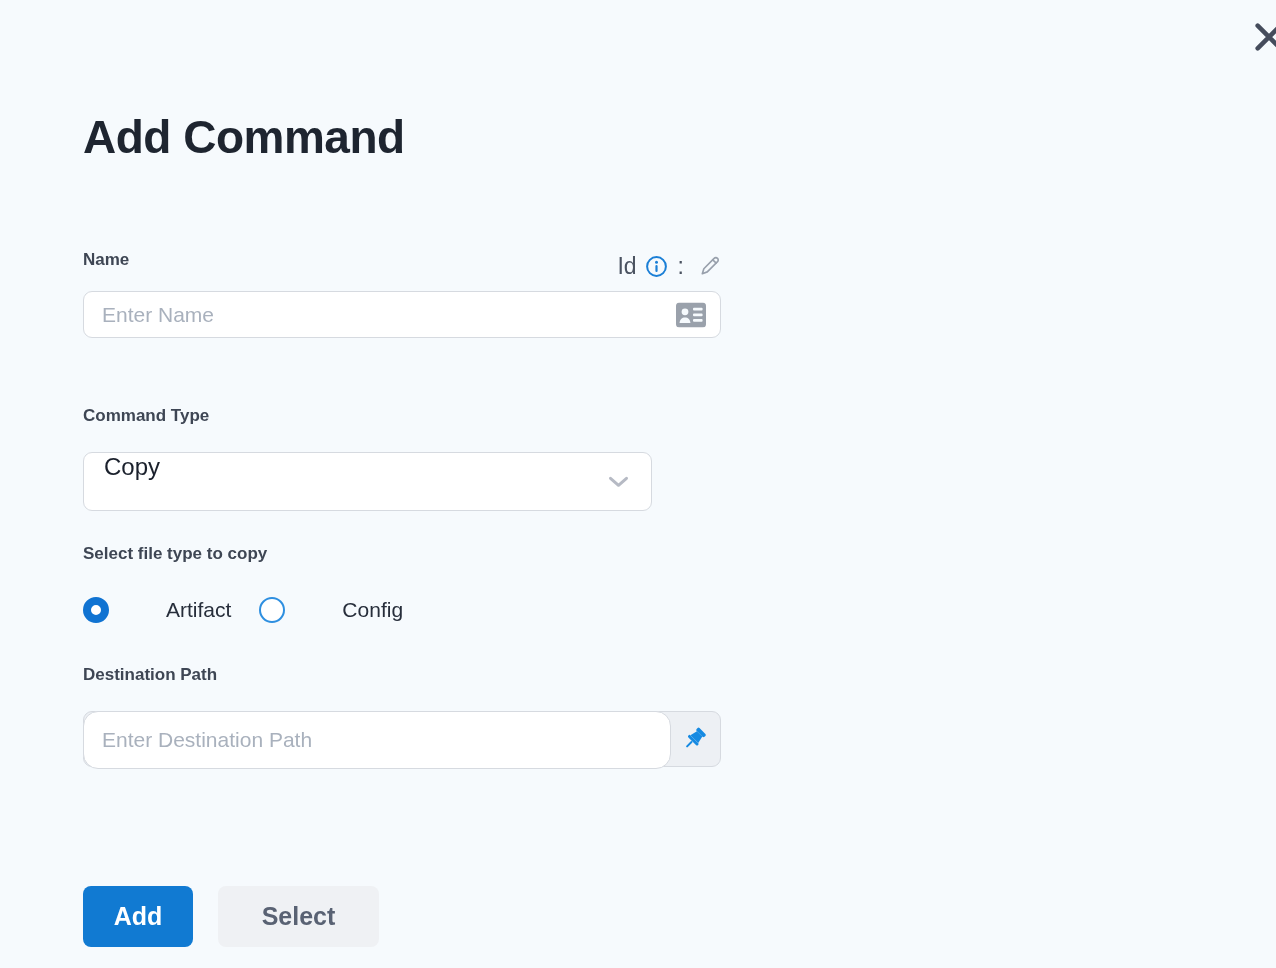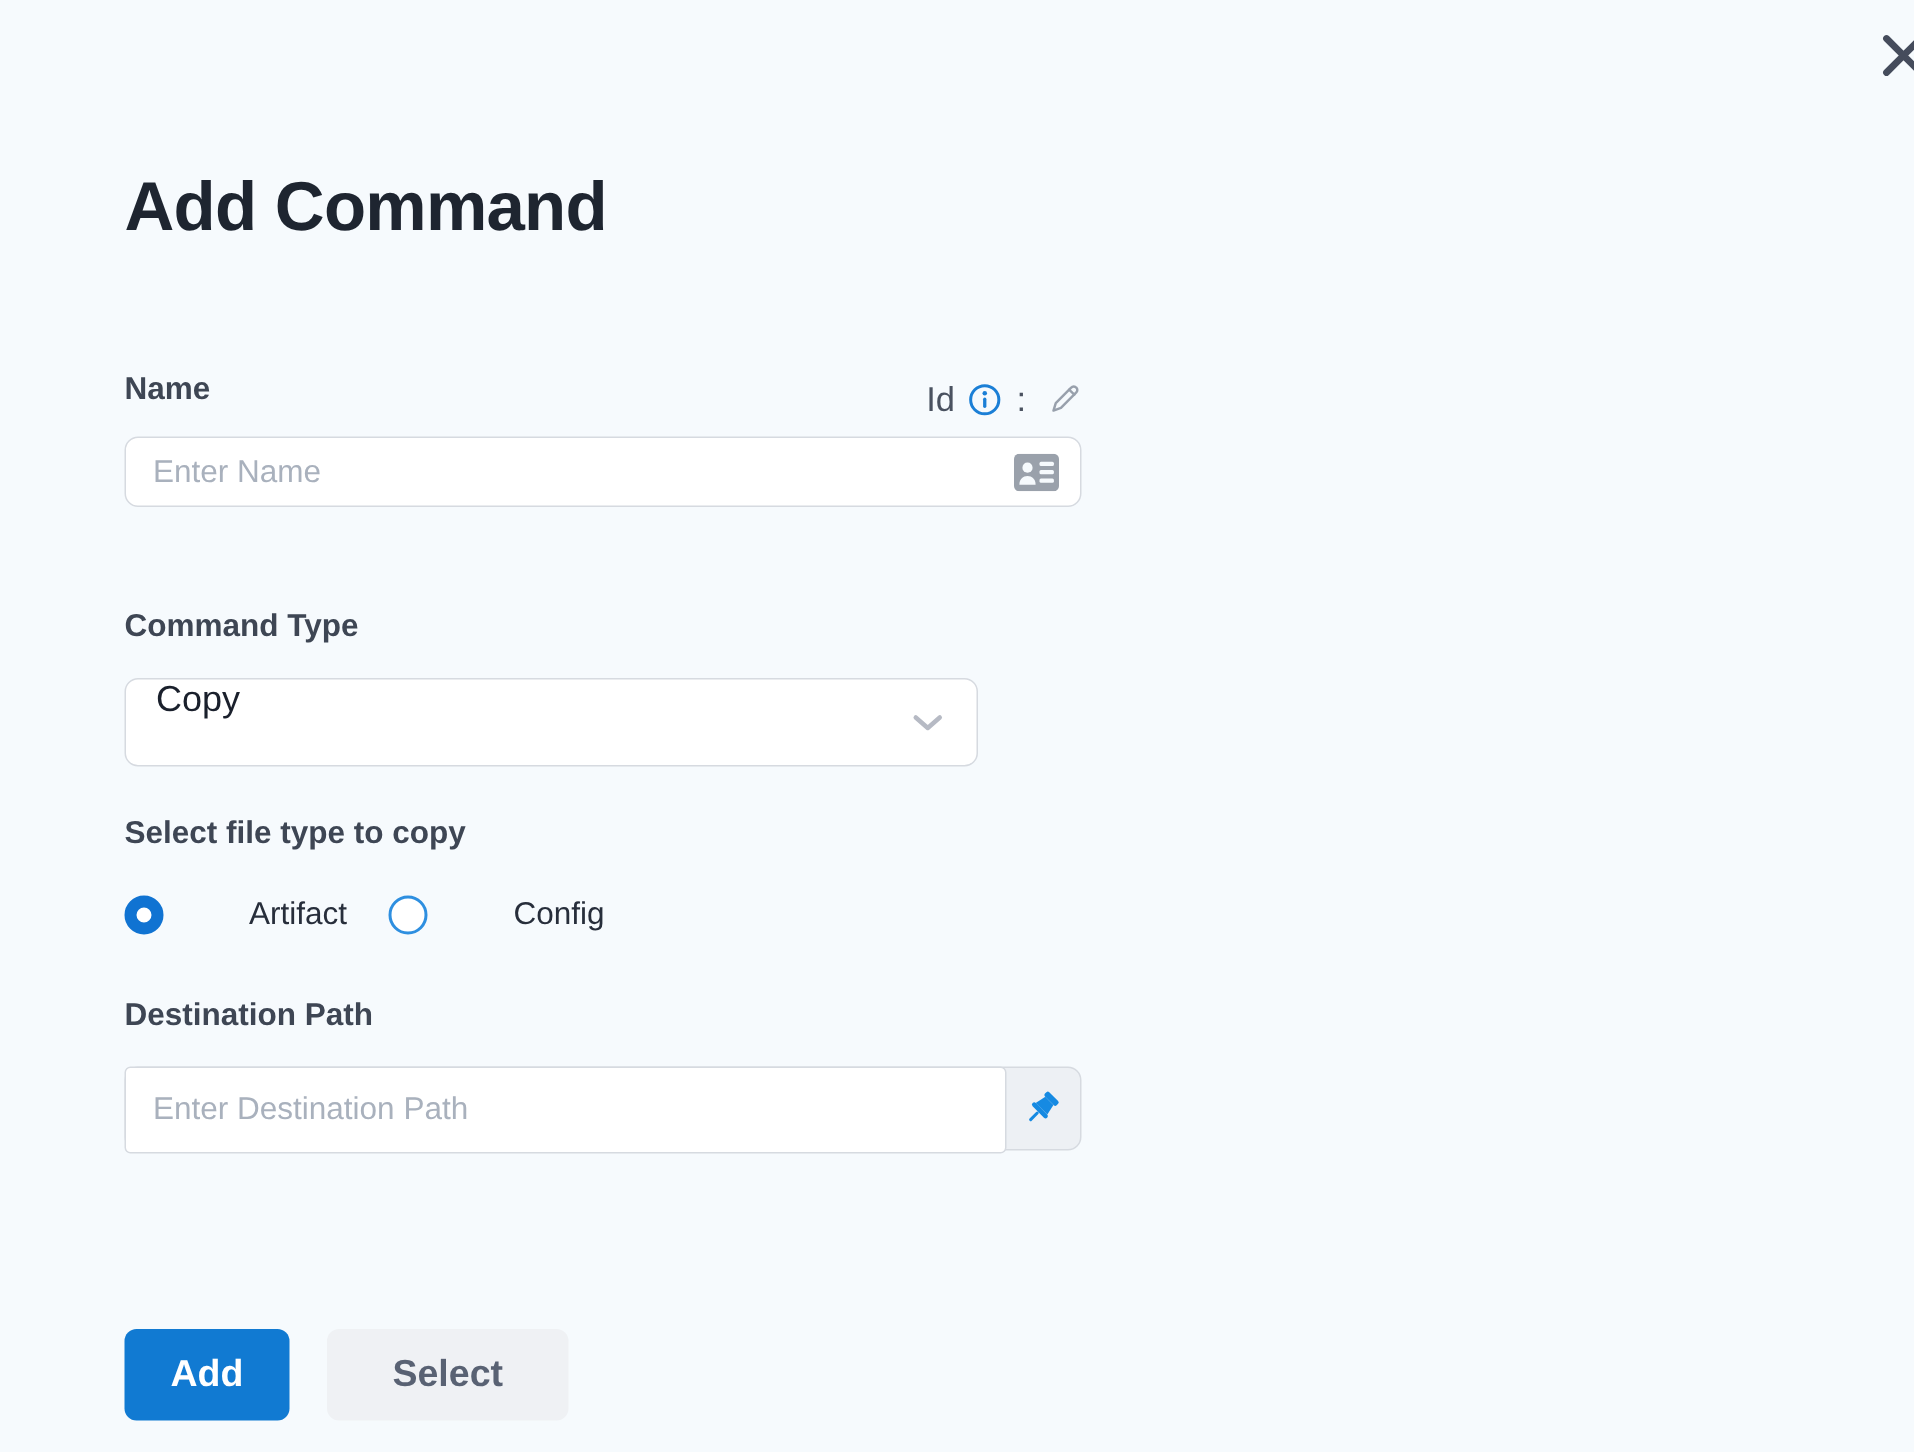--- a/index.html
+++ b/index.html
@@ -8,21 +8,21 @@
     background:#F6FAFD;
     font-family:"Liberation Sans", sans-serif;
     -webkit-font-smoothing:antialiased;
   }
   .abs{position:absolute;}
   
   .close-btn{left:1252px;top:20px;width:34px;height:34px;cursor:pointer;}
   
   .title{left:83px;top:110px;font-size:46px;font-weight:700;color:#1E2530;letter-spacing:-0.5px;}
   
-  .field-label{font-size:21px;font-weight:700;color:#3E4654;}
+  .field-label{font-size:17px;font-weight:700;color:#3E4654;}
   
   .name-row{left:83px;top:244px;width:638px;display:flex;justify-content:space-between;align-items:center;height:32px;}
   .id-group{display:flex;align-items:center;gap:8px;margin-top:12px;}
   .id-text{font-size:23px;color:#4A5260;}
   .colon-text{font-size:23px;color:#4A5260;margin-left:2px;}
   .icon-btn{display:inline-flex;align-items:center;cursor:pointer;}
   
   .input-box{
     left:83px;width:638px;height:47px;background:#FFFFFF;
     border:1px solid #D6DAE0;border-radius:9px;box-sizing:border-box;
@@ -54,21 +54,21 @@
   .radio-dot.unchecked{border:2px solid #2E8FE0;}
   .radio-label{font-size:21px;color:#272E3B;margin-left:17px;}
   
   .dp-label{left:83px;top:665px;}
   .dp-group{
     left:83px;top:711px;width:638px;height:56px;background:#EDF0F4;
     border:1px solid #D6DAE0;border-radius:9px;box-sizing:border-box;
   }
   .dp-group input{
     position:absolute;left:-1px;top:-1px;width:588px;height:58px;
-    border:1px solid #D6DAE0;border-radius:4px;background:#fff;outline:none;
+    border:1px solid #D6DAE0;border-radius:15px;background:#fff;outline:none;
     font-family:"Liberation Sans", sans-serif;font-size:21px;color:#2A3140;
     padding:0 18px;box-sizing:border-box;
   }
   .dp-group input::placeholder{color:#A9B1BD;opacity:1;}
   .pin-wrap{position:absolute;right:12px;top:50%;transform:translateY(-50%);display:flex;cursor:pointer;}
   
   .btn-row{left:83px;top:886px;display:flex;gap:25px;}
   .btn{
     height:61px;border:none;border-radius:8px;font-family:"Liberation Sans", sans-serif;
     font-size:25px;font-weight:700;cursor:pointer;display:flex;align-items:center;justify-content:center;

